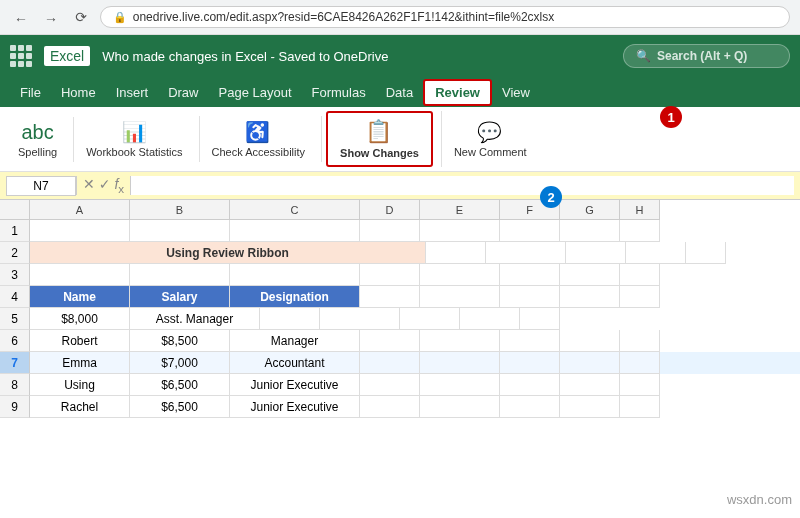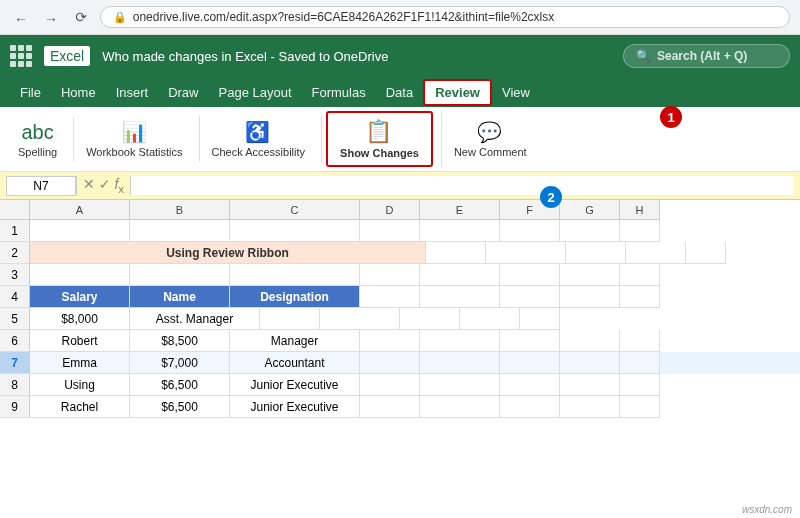--- a/index.html
+++ b/index.html
@@ -69,21 +69,21 @@
     .w-h { width: 60px; }
     .w-i { width: 40px; }
 
     
     .callout-1 { position: absolute; top: 106px; right: 118px; width: 22px; height: 22px; background: #c00; border-radius: 50%; color: #fff; font-size: 13px; font-weight: bold; display: flex; align-items: center; justify-content: center; z-index: 10; }
     .callout-2 { position: absolute; top: 186px; left: 540px; width: 22px; height: 22px; background: #0078d4; border-radius: 50%; color: #fff; font-size: 13px; font-weight: bold; display: flex; align-items: center; justify-content: center; z-index: 10; }
 
     .container { position: relative; }
 
     
-    .bottom-bar { position: absolute; bottom: 0; right: 0; color: #999; font-size: 10px; padding: 2px 8px; font-style: italic; }
+    .bottom-bar { position: absolute; bottom: 8px; right: 0; color: #999; font-size: 13px; padding: 2px 8px; }
   </style>
 </head>
 <body>
 
 <div class="container">
 
   <div class="browser-chrome">
     <div class="browser-nav">
       <button class="nav-btn">←</button>
       <button class="nav-btn">→</button>
@@ -216,22 +216,22 @@
           <div class="grid-cell w-d"></div>
           <div class="grid-cell w-e"></div>
           <div class="grid-cell w-f"></div>
           <div class="grid-cell w-g"></div>
           <div class="grid-cell w-h"></div>
           <div class="grid-cell w-i"></div>
         </div>
 
         <div style="display:flex;">
           <div class="grid-cell w-a col-a">4</div>
+          <div class="grid-cell w-b header-cell">Name</div>
           <div class="grid-cell w-c header-cell">Salary</div>
-          <div class="grid-cell w-b header-cell">Name</div>
           <div class="grid-cell w-d header-cell">Designation</div>
           <div class="grid-cell w-e"></div>
           <div class="grid-cell w-f"></div>
           <div class="grid-cell w-g"></div>
           <div class="grid-cell w-h"></div>
           <div class="grid-cell w-i"></div>
         </div>
 
         <div style="display:flex;">
           <div class="grid-cell w-a col-a">5</div>

